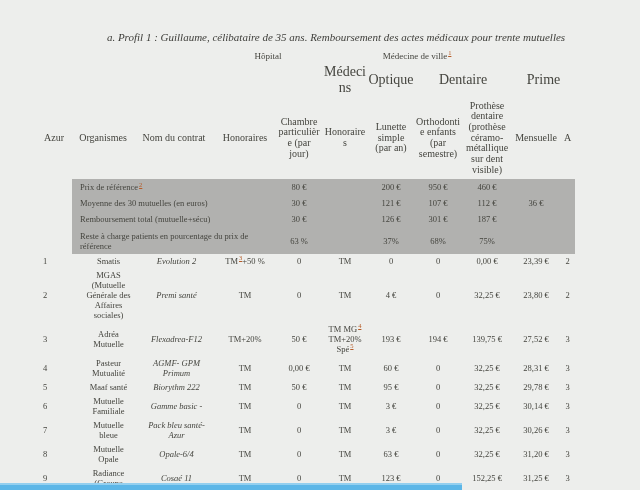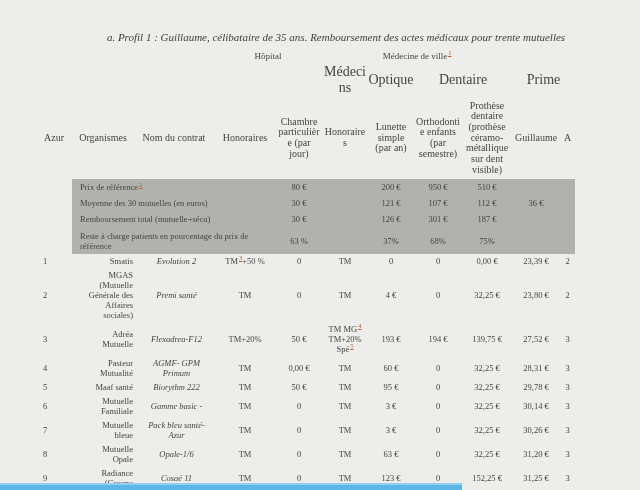--- a/index.html
+++ b/index.html
@@ -22,21 +22,21 @@
   }
   .grp td{font-size:9px;padding:1px 0;}
   .subgrp td{font-size:14px;padding:1px 0 2px 0;}
   .col-head{font-size:10px;line-height:1.07;vertical-align:middle;padding:2px 1px 4px 1px;}
   .hopital-h{padding-left:28px;}
   .medecins-h{padding-left:8px;}
   .prime-h{padding-left:16px;text-align:center;}
   .gray{background:#b1b1af;}
   .ref-label{text-align:left;padding-left:8px;font-size:8.5px;}
   .cell-rang{text-align:left;padding-left:7px;}
-  .cell-org{text-align:right;padding-left:12px;}
+  .cell-org{text-align:center;padding-left:12px;}
   .cell-contrat{text-align:center;padding-left:6px;font-style:italic;}
   .fn{
     color:#b65c28;font-size:6.5px;vertical-align:super;line-height:0;
     text-decoration:underline;margin-left:1px;
   }
   .ref-row td{padding-top:3px;padding-bottom:3px;}
   .hscrollbar{
     position:absolute;left:0;bottom:0;width:462px;height:7px;
     background:linear-gradient(#93cfef 0%,#93cfef 28%,#5cb6e7 28%,#5cb6e7 100%);
   }
@@ -81,33 +81,33 @@
       <tr id="cols-row">
           <td class="col-head ">Azur</td>
           <td class="col-head">Organismes</td>
           <td class="col-head">Nom du contrat</td>
           <td class="col-head">Honoraires</td>
           <td class="col-head">Chambre particulière (par jour)</td>
           <td class="col-head">Honoraires</td>
           <td class="col-head">Lunette simple (par an)</td>
           <td class="col-head">Orthodontie enfants (par semestre)</td>
           <td class="col-head">Prothèse dentaire (prothèse céramo-métallique sur dent visible)</td>
-          <td class="col-head">Guillaume</td>
+          <td class="col-head">Mensuelle</td>
           <td class="col-head">A</td>
         </tr>
     </thead>
     <tbody id="table-body">
         <tr class="ref-row">
           <td></td>
           <td class="gray ref-label" colspan="3">Prix de référence<sup class="fn">2</sup></td>
           <td class="gray">80 €</td>
           <td class="gray"></td>
           <td class="gray">200 €</td>
           <td class="gray">950 €</td>
-          <td class="gray">510 €</td>
+          <td class="gray">460 €</td>
           <td class="gray"></td>
           <td class="gray"></td>
         </tr>
         <tr class="ref-row">
           <td></td>
           <td class="gray ref-label" colspan="3">Moyenne des 30 mutuelles (en euros)</td>
           <td class="gray">30 €</td>
           <td class="gray"></td>
           <td class="gray">121 €</td>
           <td class="gray">107 €</td>
@@ -224,21 +224,21 @@
           <td>TM</td>
           <td>3 €</td>
           <td>0</td>
           <td>32,25 €</td>
           <td>30,26 €</td>
           <td>3</td>
         </tr>
         <tr>
           <td class="cell-rang">8</td>
           <td class="cell-org">Mutuelle<br>Opale</td>
-          <td class="cell-contrat">Opale-1/6</td>
+          <td class="cell-contrat">Opale-6/4</td>
           <td>TM</td>
           <td>0</td>
           <td>TM</td>
           <td>63 €</td>
           <td>0</td>
           <td>32,25 €</td>
           <td>31,20 €</td>
           <td>3</td>
         </tr>
         <tr>

